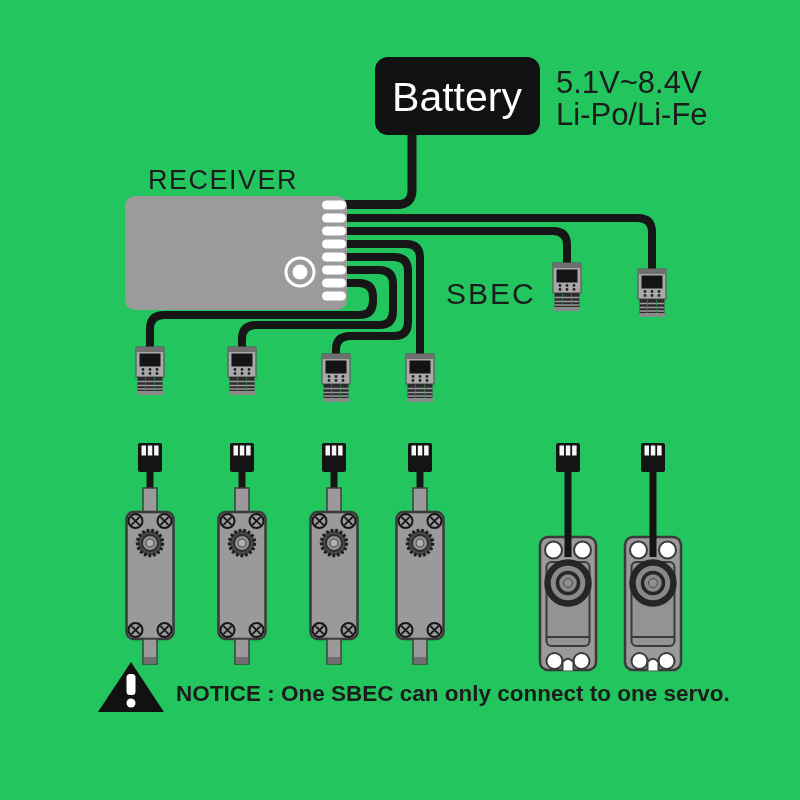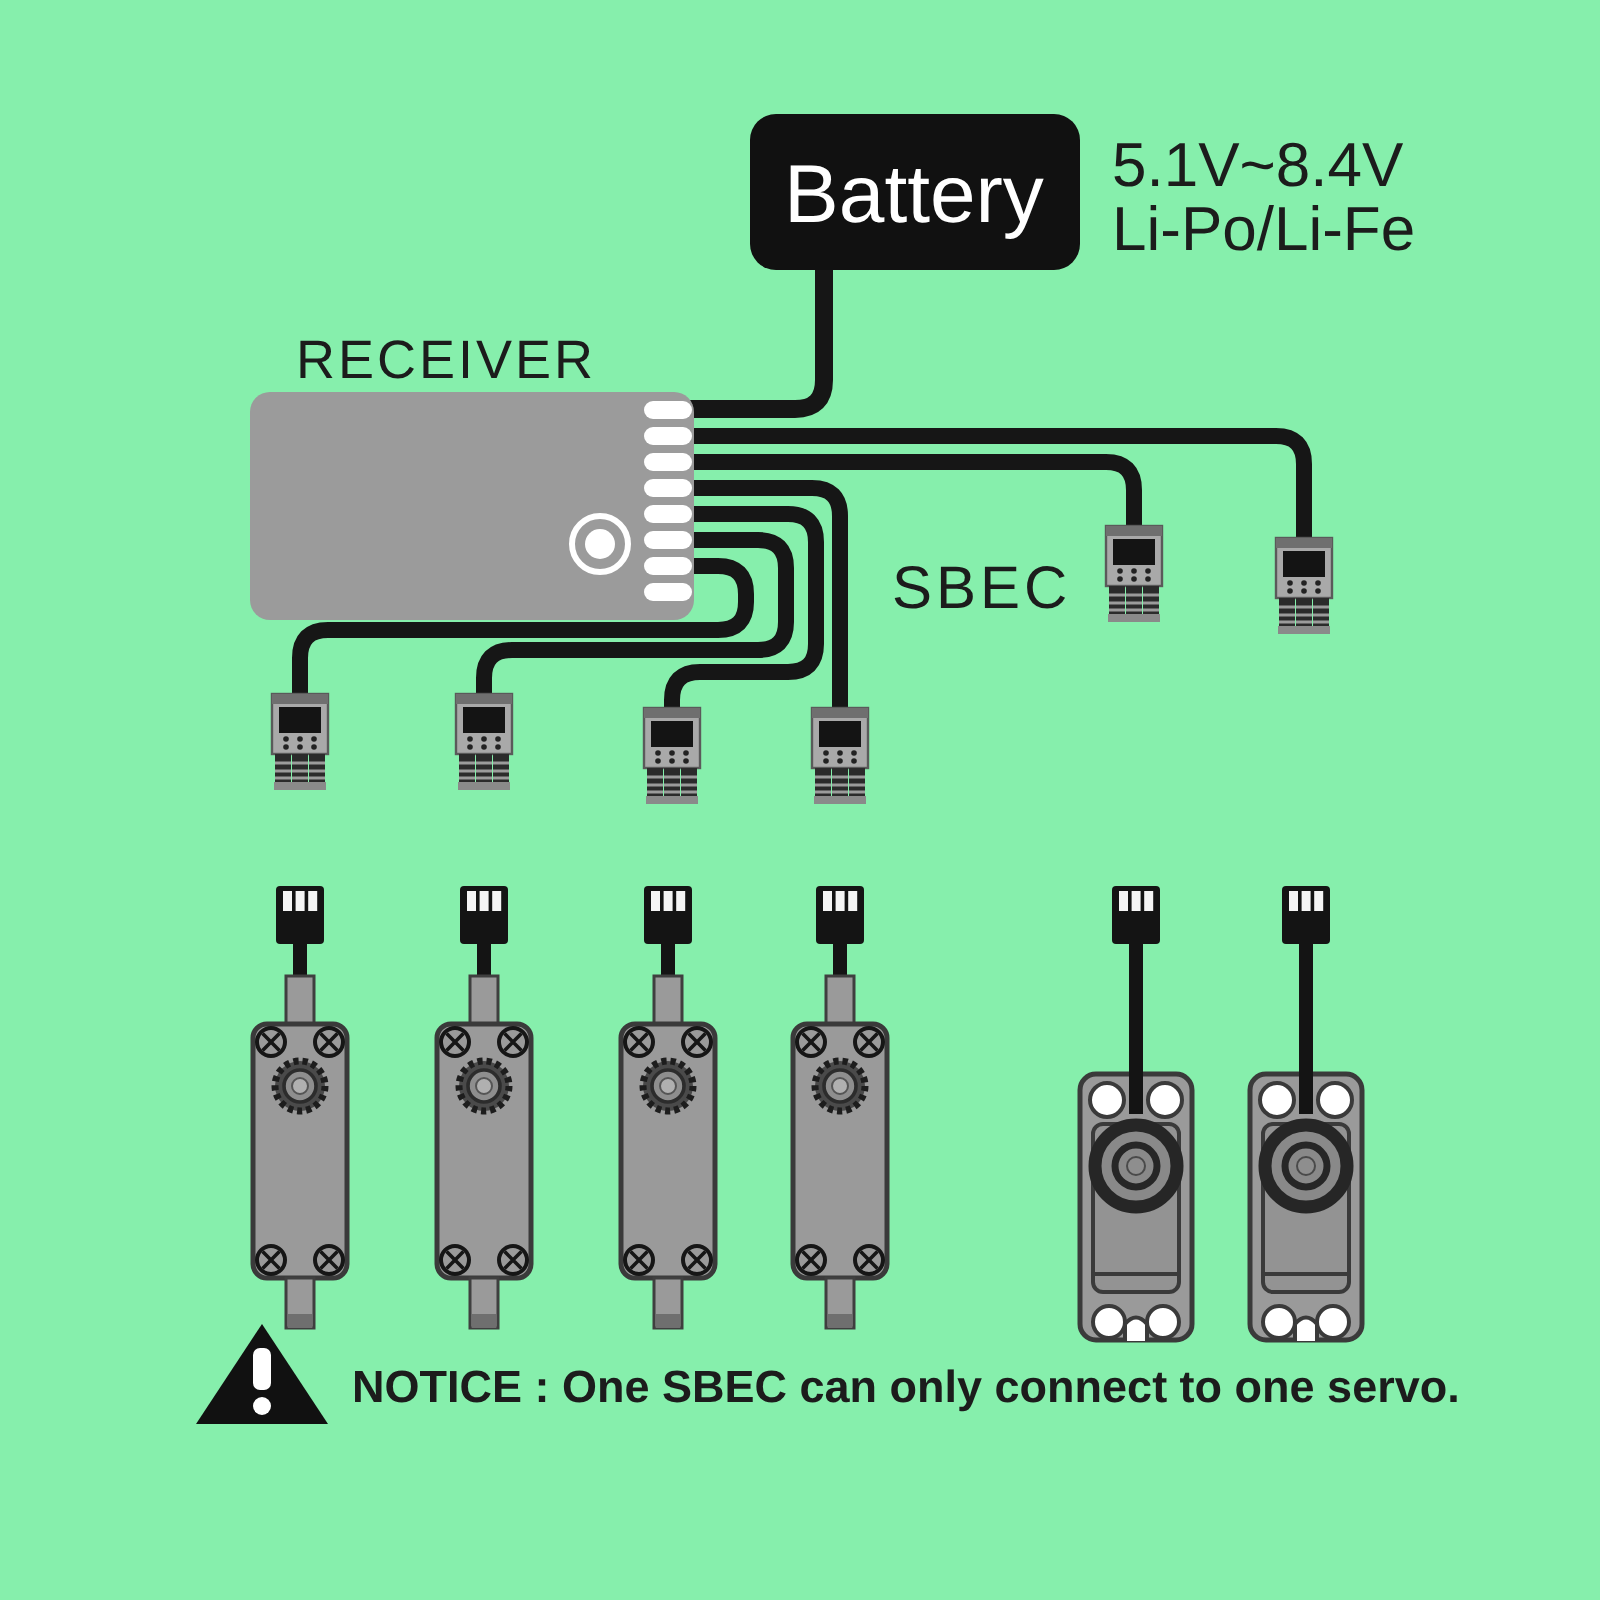--- a/index.html
+++ b/index.html
@@ -1,16 +1,16 @@
 <!DOCTYPE html>
 <html><head>
 <meta charset="utf-8">
 <style>
   html,body{margin:0;padding:0;background:#ffffff;}
-  .stage{position:relative;width:800px;height:800px;background:#86efac;overflow:hidden;
+  .stage{position:relative;width:800px;height:800px;background:#22c55e;overflow:hidden;
          font-family:"Liberation Sans", sans-serif;}
   svg text{font-family:"Liberation Sans", sans-serif;}
   .lbl{fill:#1c1c1c;}
 </style>
 </head>
 <body>
 
 <div class="stage">
 <svg width="800" height="800" viewBox="0 0 800 800">
 

